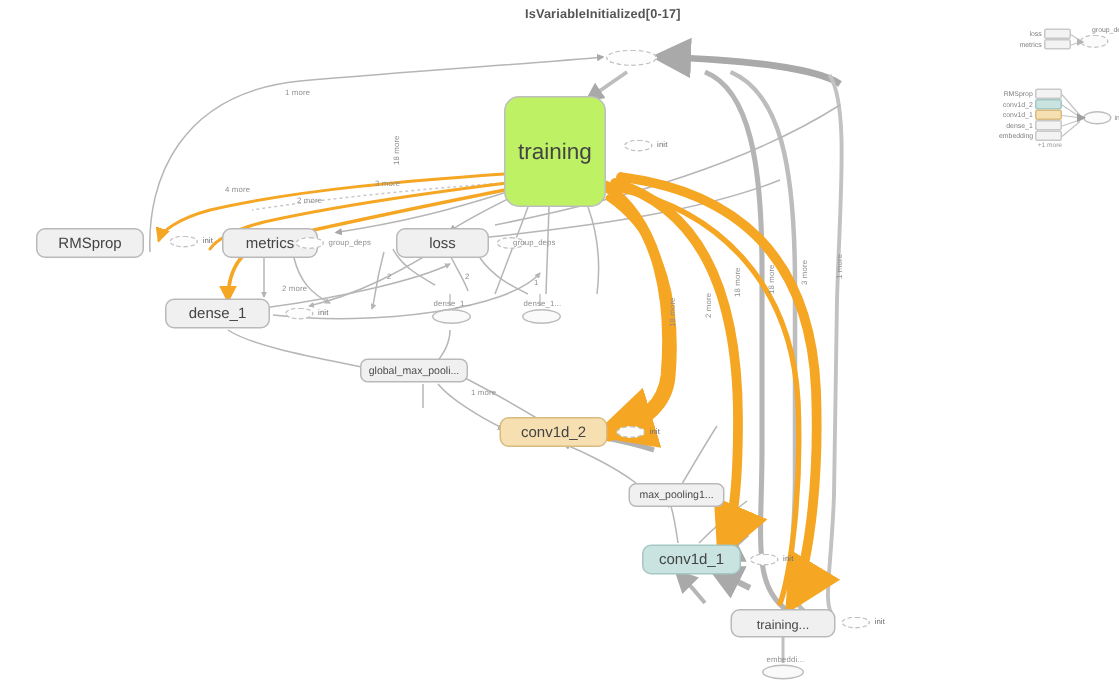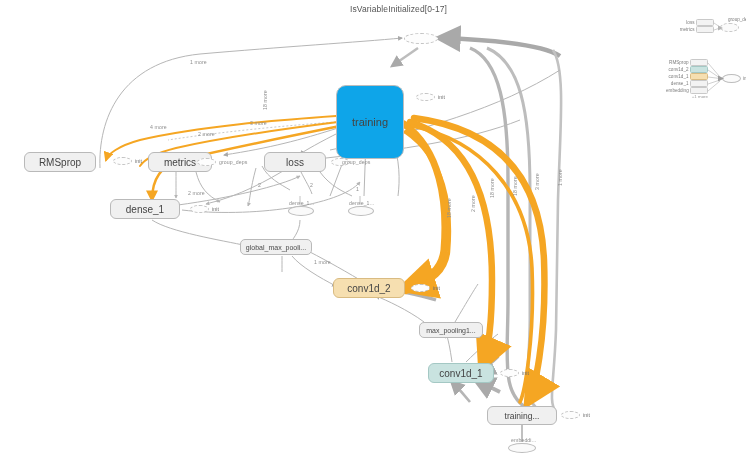--- a/index.html
+++ b/index.html
@@ -8,30 +8,31 @@
     font-family:"Liberation Sans", sans-serif;
     -webkit-font-smoothing:antialiased;
   }
   #stage{position:relative;width:746px;height:466px;}
   svg#wires{position:absolute;left:0;top:0;width:746px;height:466px;}
 
   
   .graph-title{
     position:absolute;font-size:8.5px;color:#555;white-space:nowrap;
     letter-spacing:.1px;
+    font-weight:bold;
   }
 
   
   .node{
     position:absolute;box-sizing:border-box;
     border:1px solid #b9b9b9;border-radius:6px;background:#f0f0f0;
     color:#444;font-size:10px;display:flex;align-items:center;
     justify-content:center;white-space:nowrap;overflow:hidden;
   }
-  .node.big{border-radius:10px;border:1.4px solid #bdbdbd;background:#0ea5e9;font-size:11px;margin-top:21px;}
+  .node.big{border-radius:10px;border:1.4px solid #bdbdbd;background:#bef264;font-size:15px;}
   .node.tan{background:#f6dfb0;border-color:#d9bb82;}
   .node.teal{background:#c9e3e0;border-color:#a4c8c4;}
   .node.small{font-size:7px;border-radius:5px;color:#4a4a4a;}
 
   
   .ell{
     position:absolute;box-sizing:border-box;border:1px dashed #c3c3c3;
     border-radius:50%;background:#fdfdfd;
   }
   .ell.solid{border-style:solid;border-color:#bcbcbc;background:#fafafa;}

